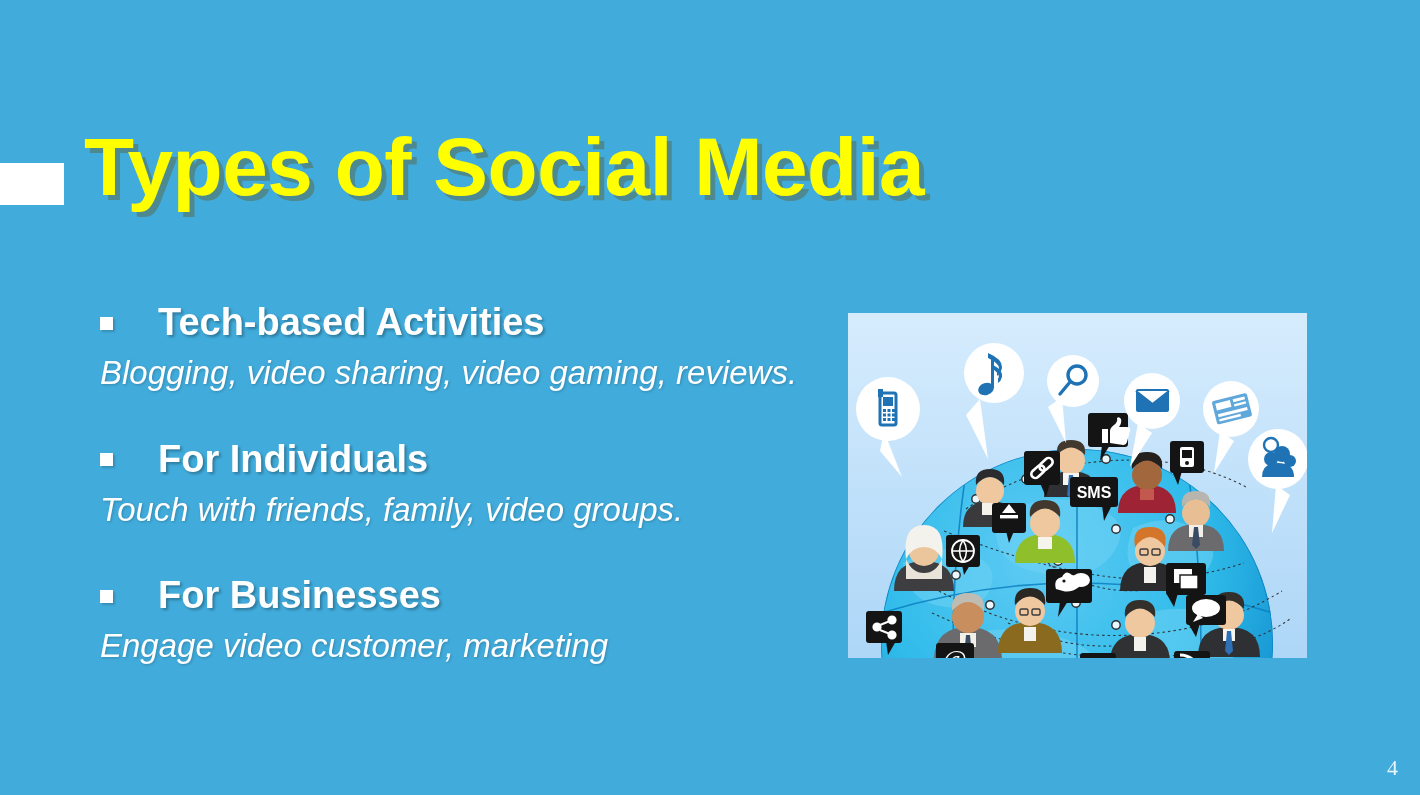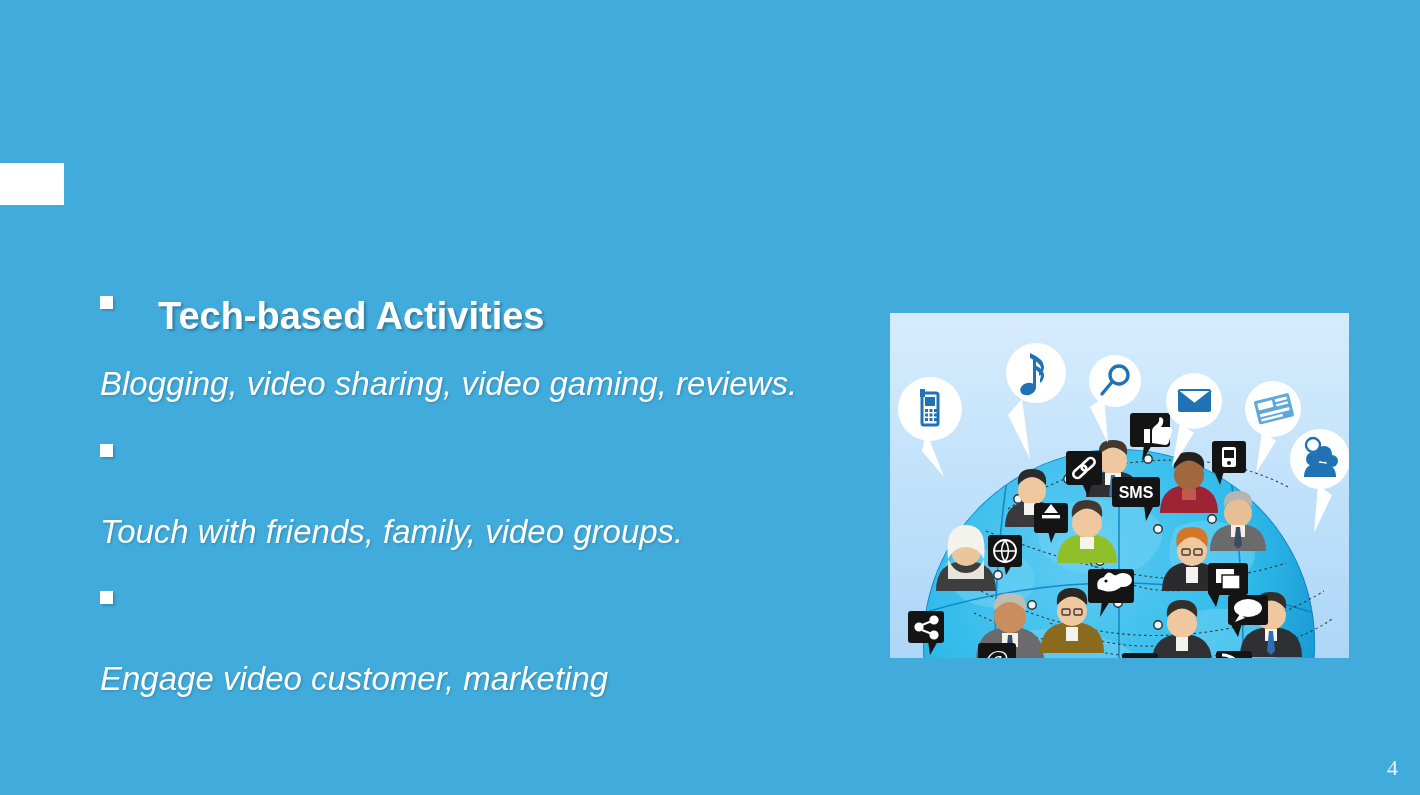--- a/index.html
+++ b/index.html
@@ -43,21 +43,21 @@
     position: absolute;
     left: 100px;
     top: 296px;
     width: 780px;
   }
   .bullet-group { margin-bottom: 40px; }
   .bullet-group:last-child { margin-bottom: 0; }
 
   .bullet-row {
     display: flex;
-    align-items: flex-start;
+    align-items: center;
     height: 54px;
   }
   .bullet-marker {
     width: 13px;
     height: 13px;
     background: #ffffff;
     flex: 0 0 auto;
     margin-right: 45px;
     box-shadow: 2px 2px 2px rgba(0,0,0,0.18);
   }
@@ -67,29 +67,29 @@
     color: #ffffff;
     line-height: 1.1;
     white-space: nowrap;
     text-shadow: 2px 2px 3px rgba(0,0,0,0.30);
   }
   .bullet-sub {
     font-size: 33px;
     font-style: italic;
     color: #ffffff;
     line-height: 1.2;
-    margin-top: 14px;
+    margin-top: 3px;
     white-space: nowrap;
     text-shadow: 1px 1px 3px rgba(0,0,0,0.22);
   }
 
   
   #illustration {
     position: absolute;
-    left: 890px;
+    left: 848px;
     top: 313px;
     width: 459px;
     height: 345px;
     overflow: hidden;
     background: linear-gradient(180deg, #CFE8FC 0%, #BFE0FA 45%, #B2D9F8 100%);
   }
   #illustration svg { display: block; }
 
   
   #page-number {
@@ -100,41 +100,44 @@
     color: #E8F4FC;
     font-family: "Liberation Serif", serif;
   }
 </style>
 </head>
 <body>
 
 <div id="slide">
 
   <div id="title-accent-bar"></div>
+  <div id="page-title">Types of Social Media</div>
 
   <div id="content-list">
 
     <div class="bullet-group">
       <div class="bullet-row">
         <span class="bullet-marker"></span>
         <span class="bullet-heading">Tech-based Activities</span>
       </div>
       <div class="bullet-sub">Blogging, video sharing, video gaming, reviews.</div>
     </div>
 
     <div class="bullet-group">
       <div class="bullet-row">
         <span class="bullet-marker"></span>
+        <span class="bullet-heading">For Individuals</span>
       </div>
       <div class="bullet-sub">Touch with friends, family, video groups.</div>
     </div>
 
     <div class="bullet-group">
       <div class="bullet-row">
         <span class="bullet-marker"></span>
+        <span class="bullet-heading">For Businesses</span>
       </div>
       <div class="bullet-sub">Engage video customer, marketing</div>
     </div>
 
   </div>
 
   <div id="illustration">
     <svg width="459" height="345" viewBox="0 0 459 345" xmlns="http://www.w3.org/2000/svg">
       <defs>
         <linearGradient id="skyGrad" x1="0" y1="0" x2="0" y2="1">

